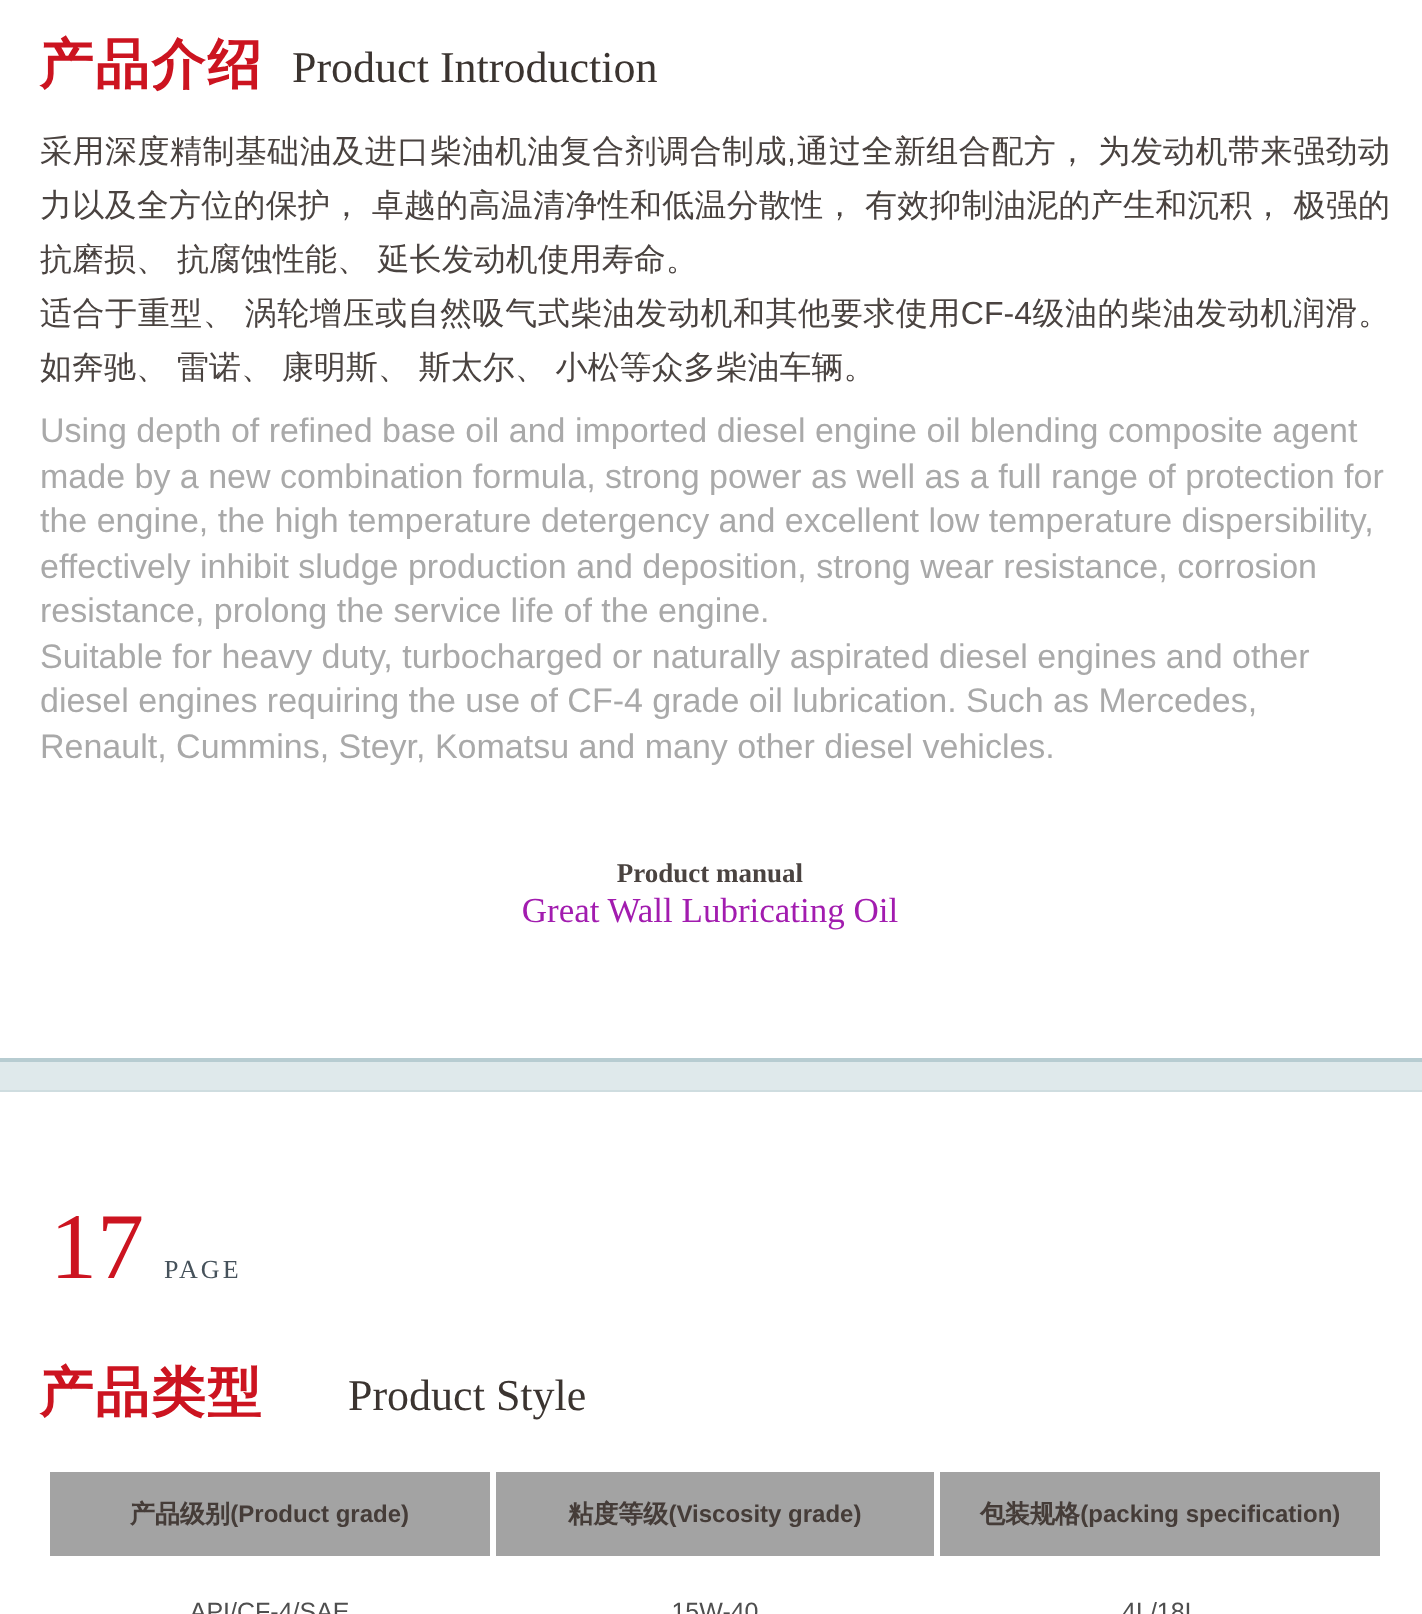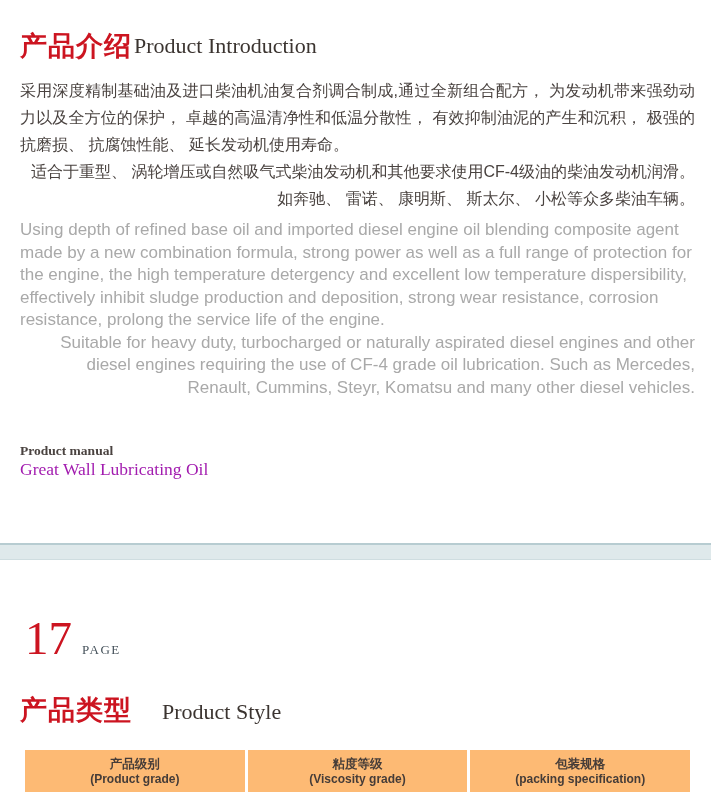--- a/index.html
+++ b/index.html
@@ -19,43 +19,43 @@
   .heading-zh {
     color: #cc1420;
     font-size: 27px;
     font-weight: bold;
     letter-spacing: 1px;
     font-family: "Liberation Sans", "DejaVu Sans", sans-serif;
   }
   .heading-en {
     color: #3b3430;
     font-size: 22px;
-    margin-left: 2px;
+    margin-left: 14px;
     font-family: "Liberation Serif", "DejaVu Serif", serif;
   }
-  .intro-heading { padding-top: 28px; align-items: center; }
+  .intro-heading { padding-top: 14px; }
 
   .para-zh {
     margin-top: 13px;
     font-size: 16px;
     line-height: 27px;
     color: #4a4340;
     text-align: justify;
   }
   .para-en {
     margin-top: 7px;
     font-size: 17px;
     line-height: 22.5px;
     color: #a9a9a9;
   }
-  .para-en p + p, .para-zh p + p { margin-top: 0; text-align: right; }
+  .para-en p + p, .para-zh p + p { margin-top: 0; }
 
   .manual-block {
     margin-top: 44px;
-    text-align: left;
+    text-align: center;
     padding-right: 5px;
   }
   .manual-label {
     font-family: "Liberation Serif", "DejaVu Serif", serif;
     font-weight: bold;
     font-size: 13.5px;
     color: #4a4340;
     line-height: 16px;
   }
   .brand-name {
@@ -97,24 +97,24 @@
 
   .product-table {
     margin: 22px 0 0 25px;
     width: 665px;
     display: grid;
     grid-template-columns: 1fr 1fr 1fr;
     column-gap: 3px;
     row-gap: 0;
   }
   .th-cell {
-    background: #fdba74;
+    background: #a3a3a3;
     height: 42px;
     display: flex;
-    flex-direction: column;
+    flex-direction: row;
     align-items: center;
     justify-content: center;
   }
   .th-zh {
     font-size: 12.5px;
     font-weight: bold;
     color: #453c38;
     line-height: 16px;
   }
   .th-en {

